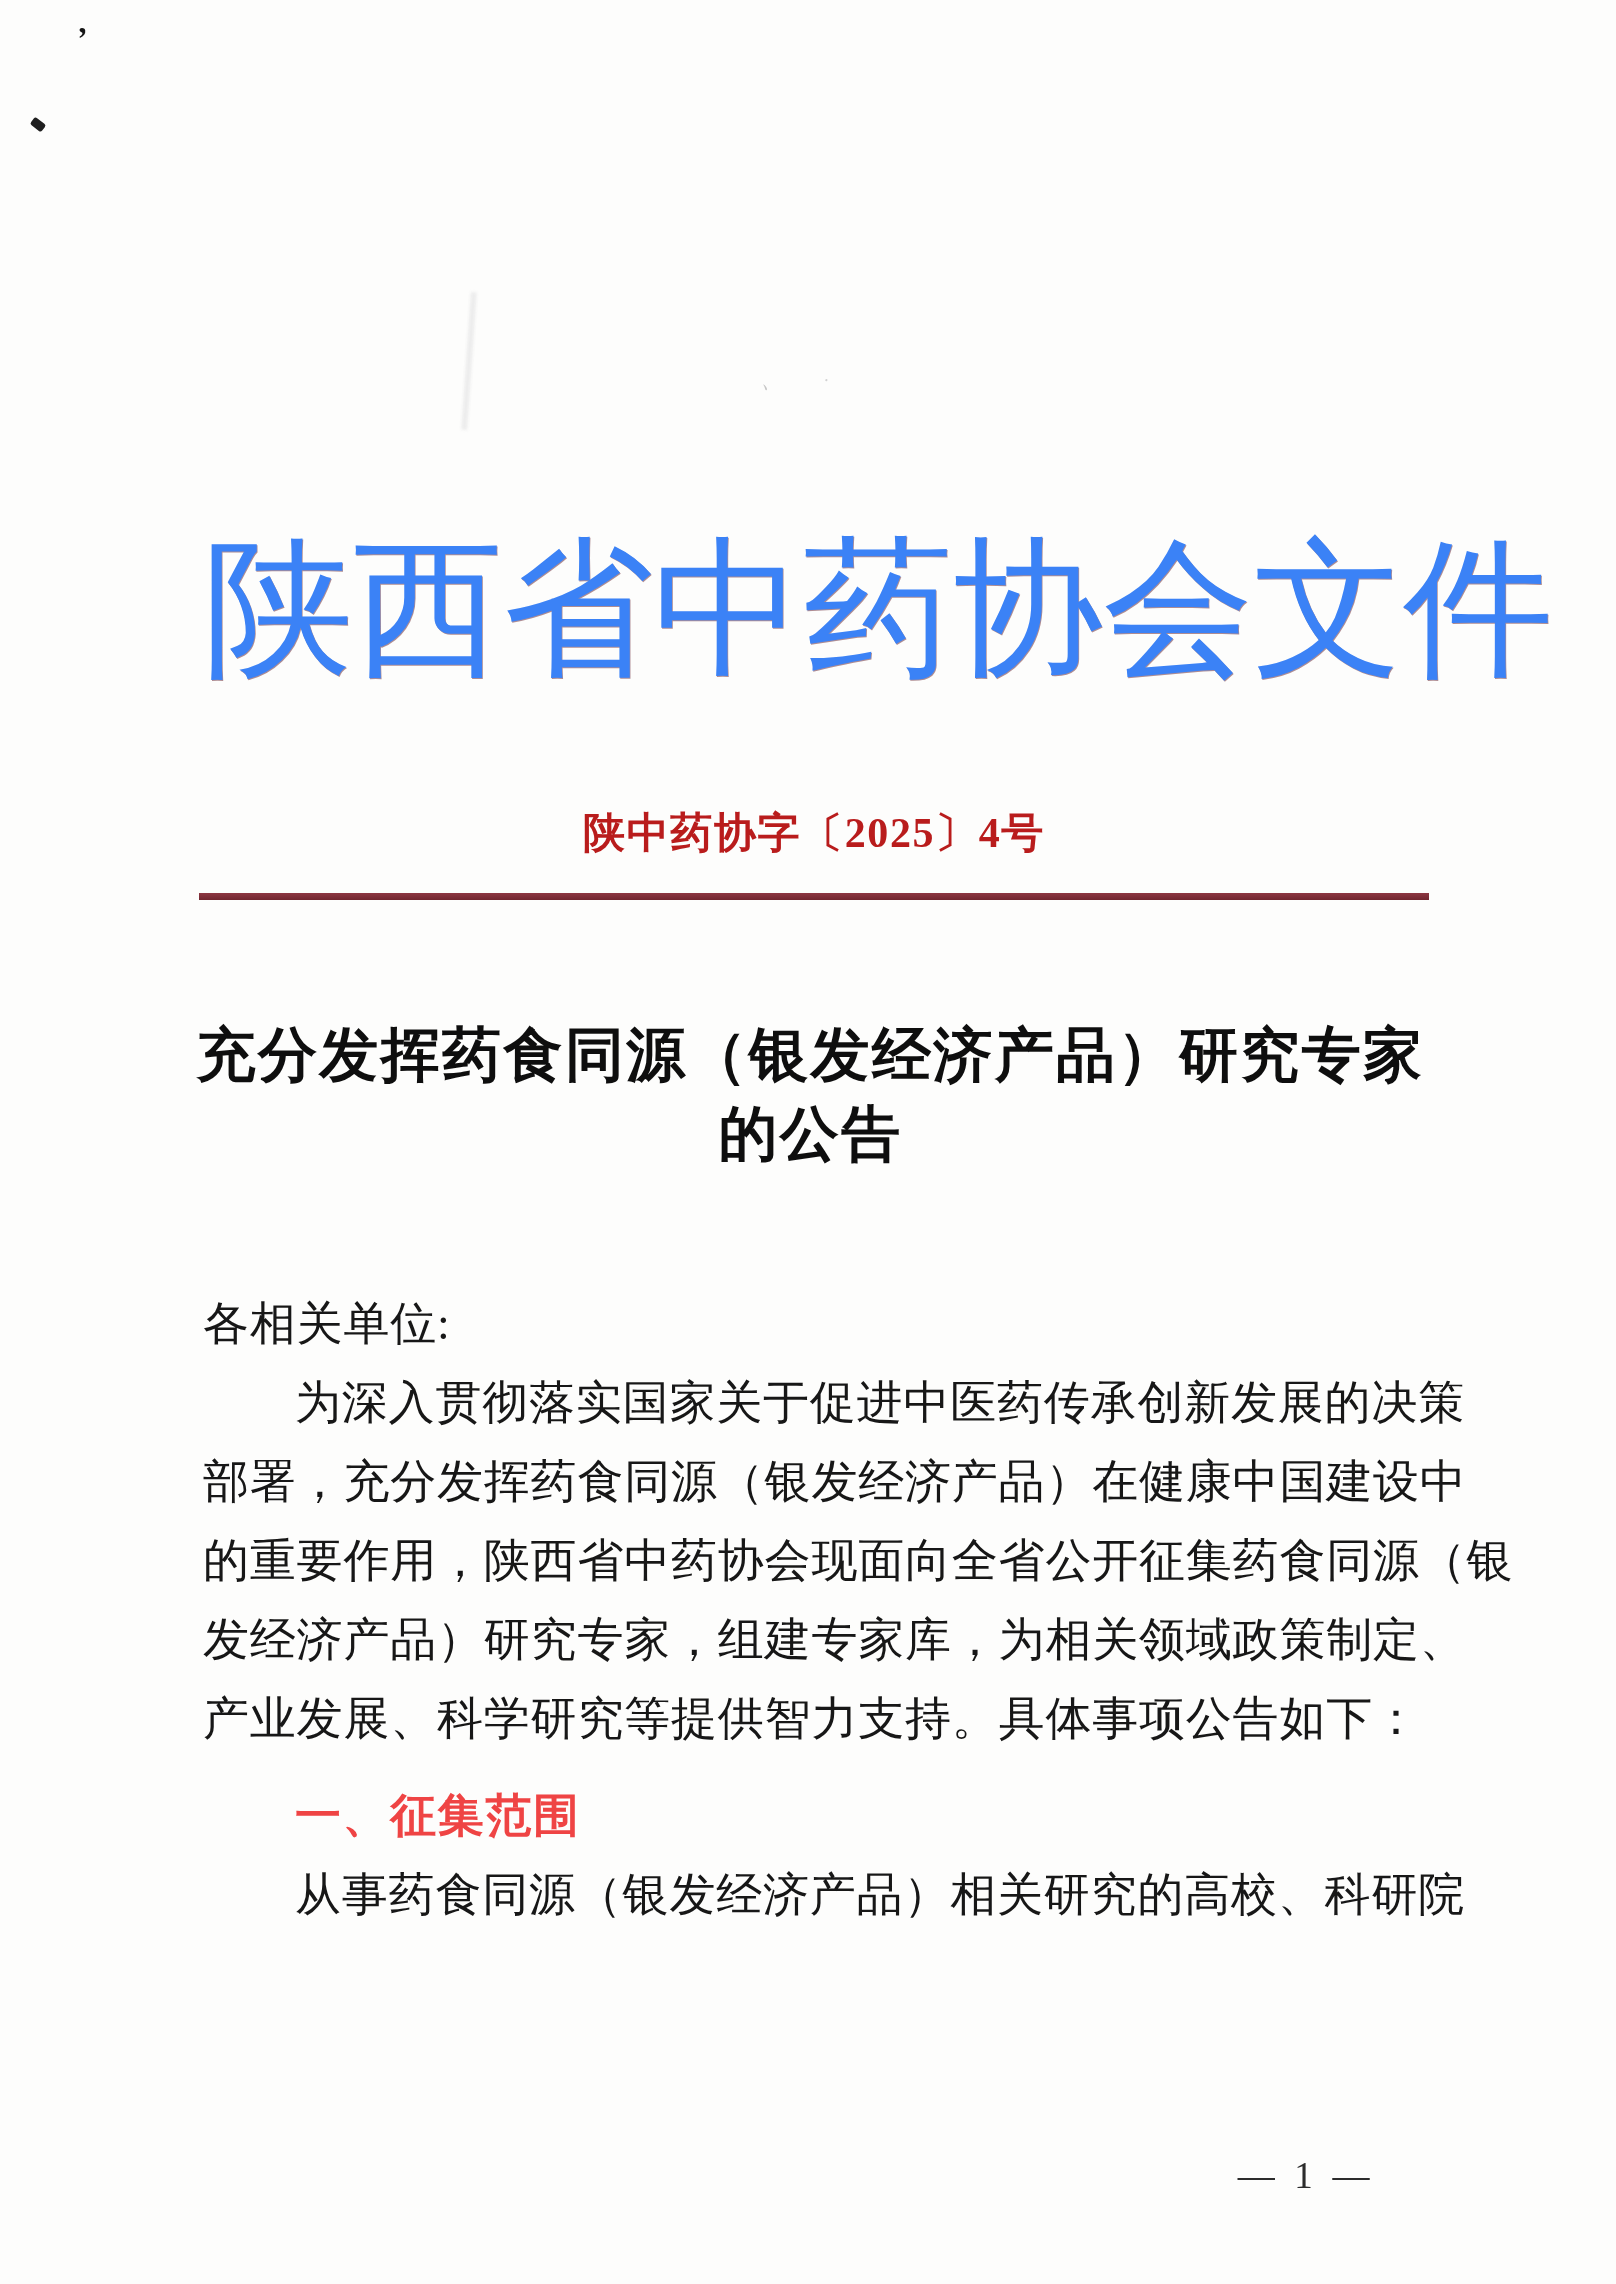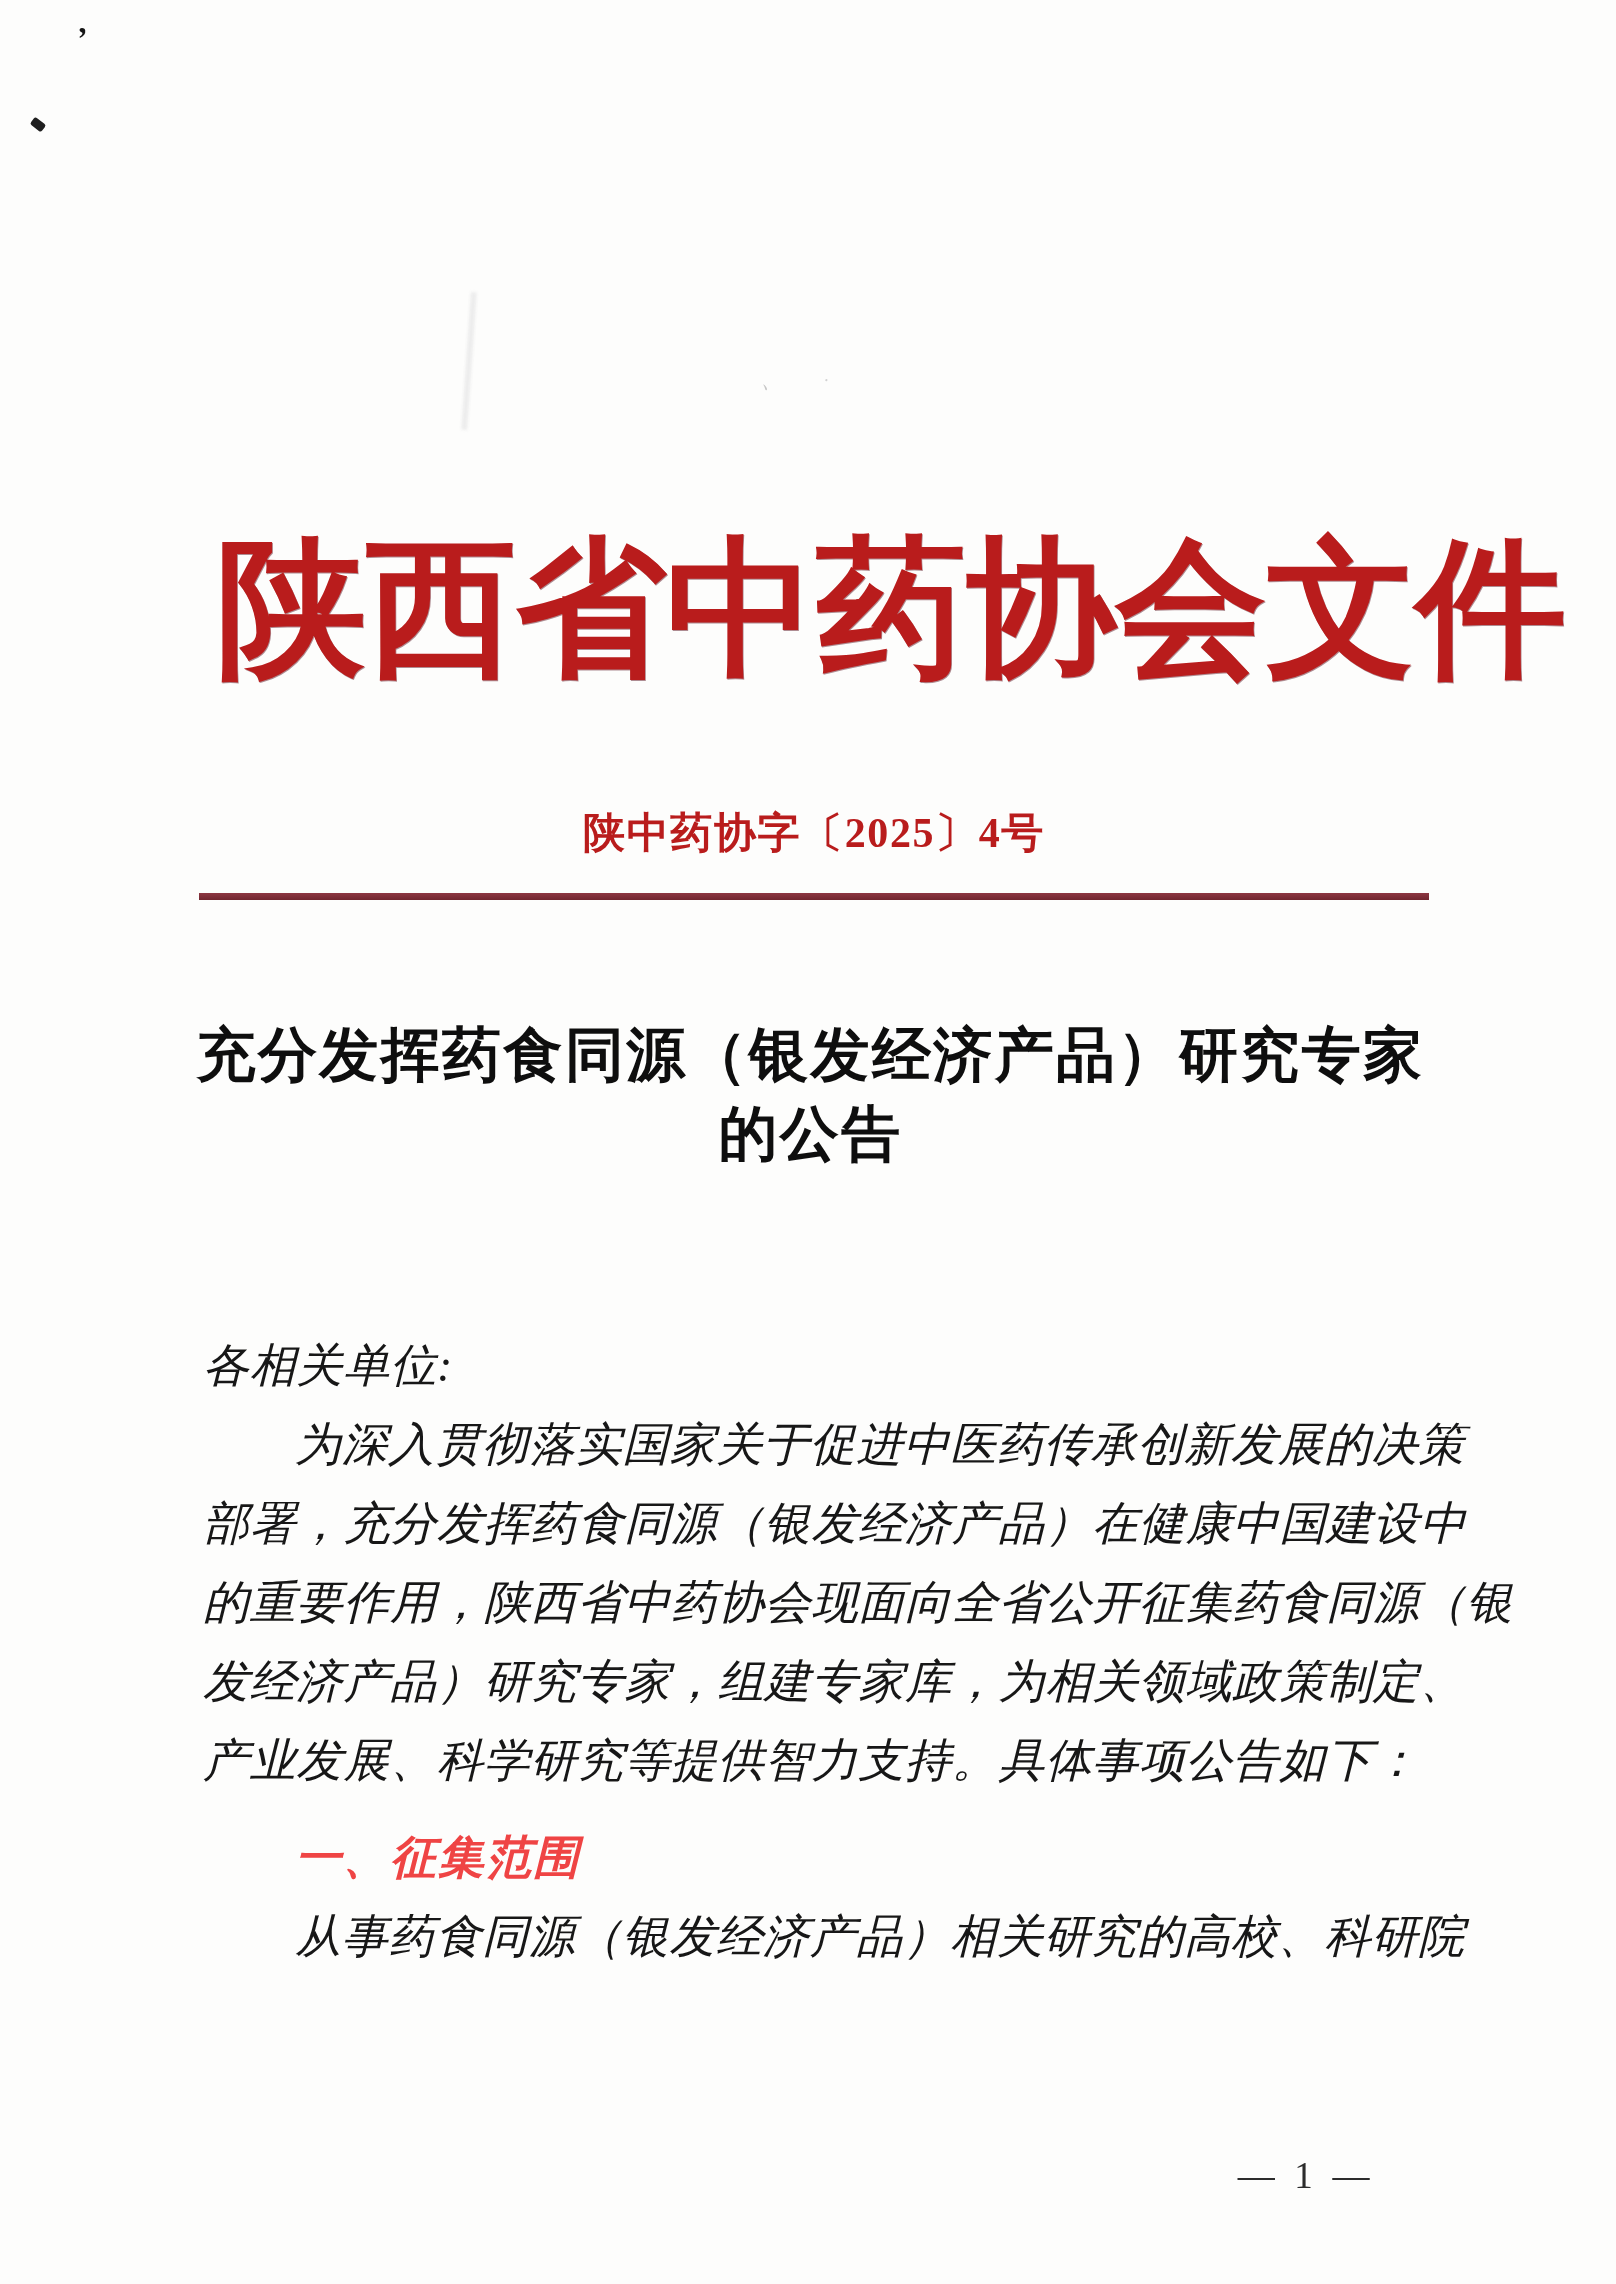--- a/index.html
+++ b/index.html
@@ -32,23 +32,23 @@
     position:absolute; left:823px; top:370px;
     font-size:18px; color:#d2d2d2; transform:rotate(40deg);
   }
   .streak {
     position:absolute; left:466px; top:292px;
     width:5.7px; height:138px; background:#ededed;
     transform:rotate(4deg); filter:blur(1.6px);
   }
   
   .letterhead {
-    position:absolute; left:216px; top:528px; width:1230px;
-    font-size:150px; line-height:162px; font-weight:700;
-    color:#b91c1c;
+    position:absolute; left:203px; top:528px; width:1230px;
+    font-size:150px; line-height:162px; font-weight:400;
+    color:#3b82f6;
     text-align:justify; text-align-last:justify;
     white-space:nowrap;
     text-shadow:0.8px 0.8px 0 rgba(109,47,58,0.55);
   }
   .doc-number {
     position:absolute; left:199px; top:807px; width:1230px;
     font-size:42px; line-height:52px;
     color:#b91c1c; text-align:center;
     font-weight:600;
     letter-spacing:1.6px;
@@ -60,25 +60,24 @@
   
   .doc-title {
     position:absolute; left:162px; top:1016px; width:1297px;
     text-align:center;
     font-size:59px; line-height:79px; font-weight:700;
     color:#0e0e0e;
     letter-spacing:2.4px;
   }
   
   .body-block {
-    position:absolute; left:203px; top:1326px; width:1226px;
+    position:absolute; left:203px; top:1284px; width:1226px;
     font-size:46px; line-height:79px;
     color:#171717;
     letter-spacing:0.8px;
-    font-style:italic;
   }
   .line { white-space:nowrap; }
   .just { text-align:justify; text-align-last:justify; }
   .ind  { text-indent:92px; }
   .sec-heading {
     font-family:"Liberation Sans","DejaVu Sans",sans-serif;
     font-weight:700; color:#ef4444;
     margin-top:18px;
     letter-spacing:1.6px;
   }

